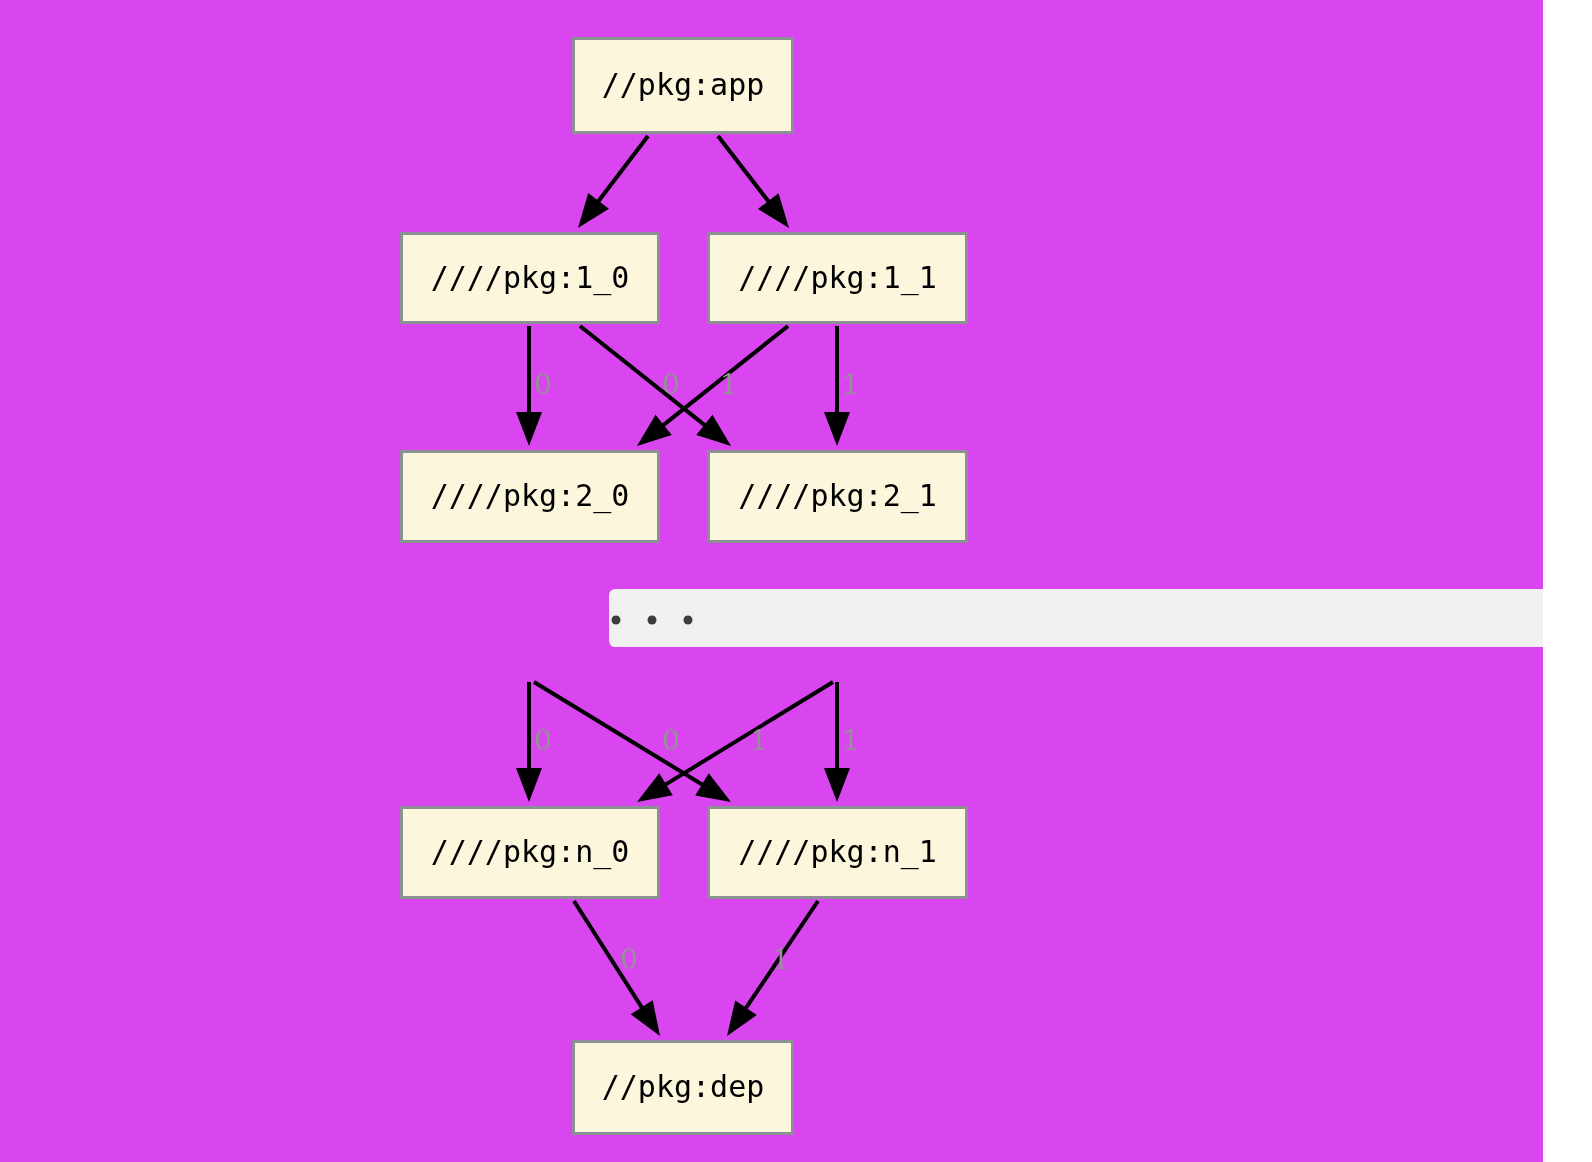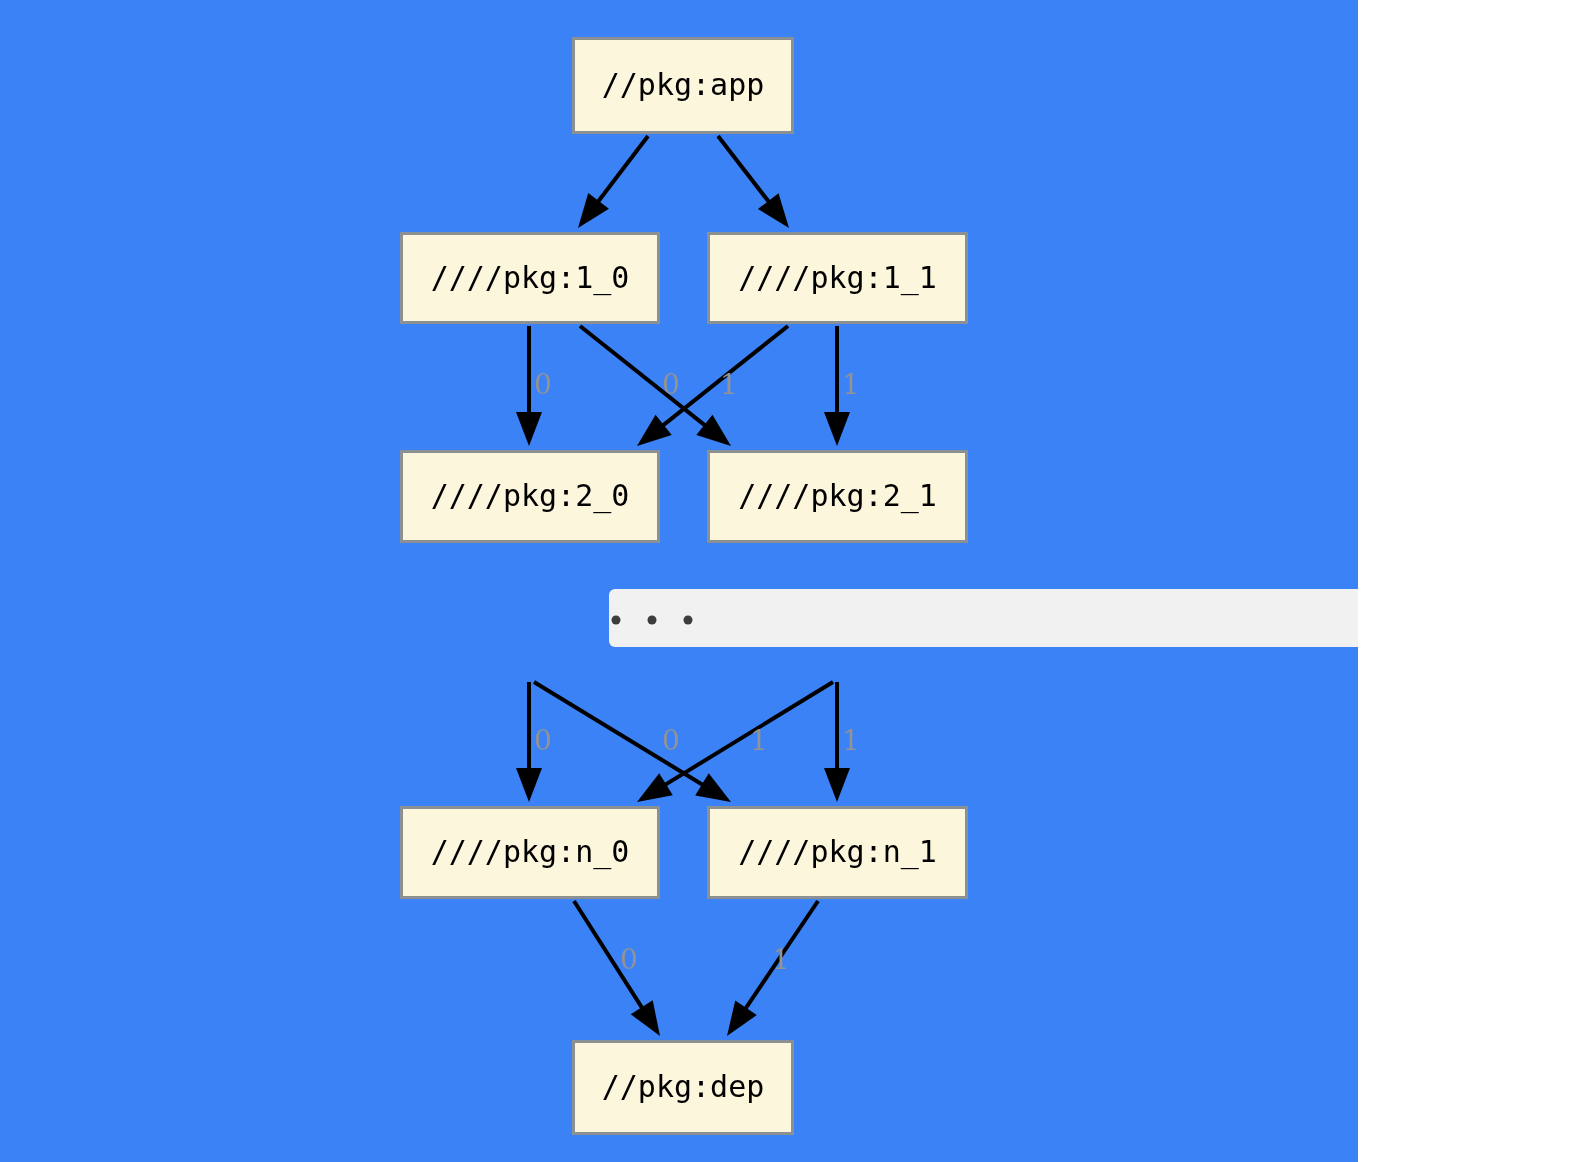--- a/index.html
+++ b/index.html
@@ -5,23 +5,23 @@
   html, body {
     margin: 0;
     padding: 0;
     background: #ffffff;
   }
   body {
     font-family: "DejaVu Sans Mono", "Liberation Mono", monospace;
   }
   #canvas {
     position: relative;
-    width: 1358px;
+    width: 1543px;
     height: 1162px;
-    background: #3b82f6;
+    background: #d946ef;
     overflow: hidden;
     text-align: right;
   }
   #graph-svg {
     position: absolute;
     left: 0;
     top: 0;
     width: 1592px;
     height: 1162px;
   }

